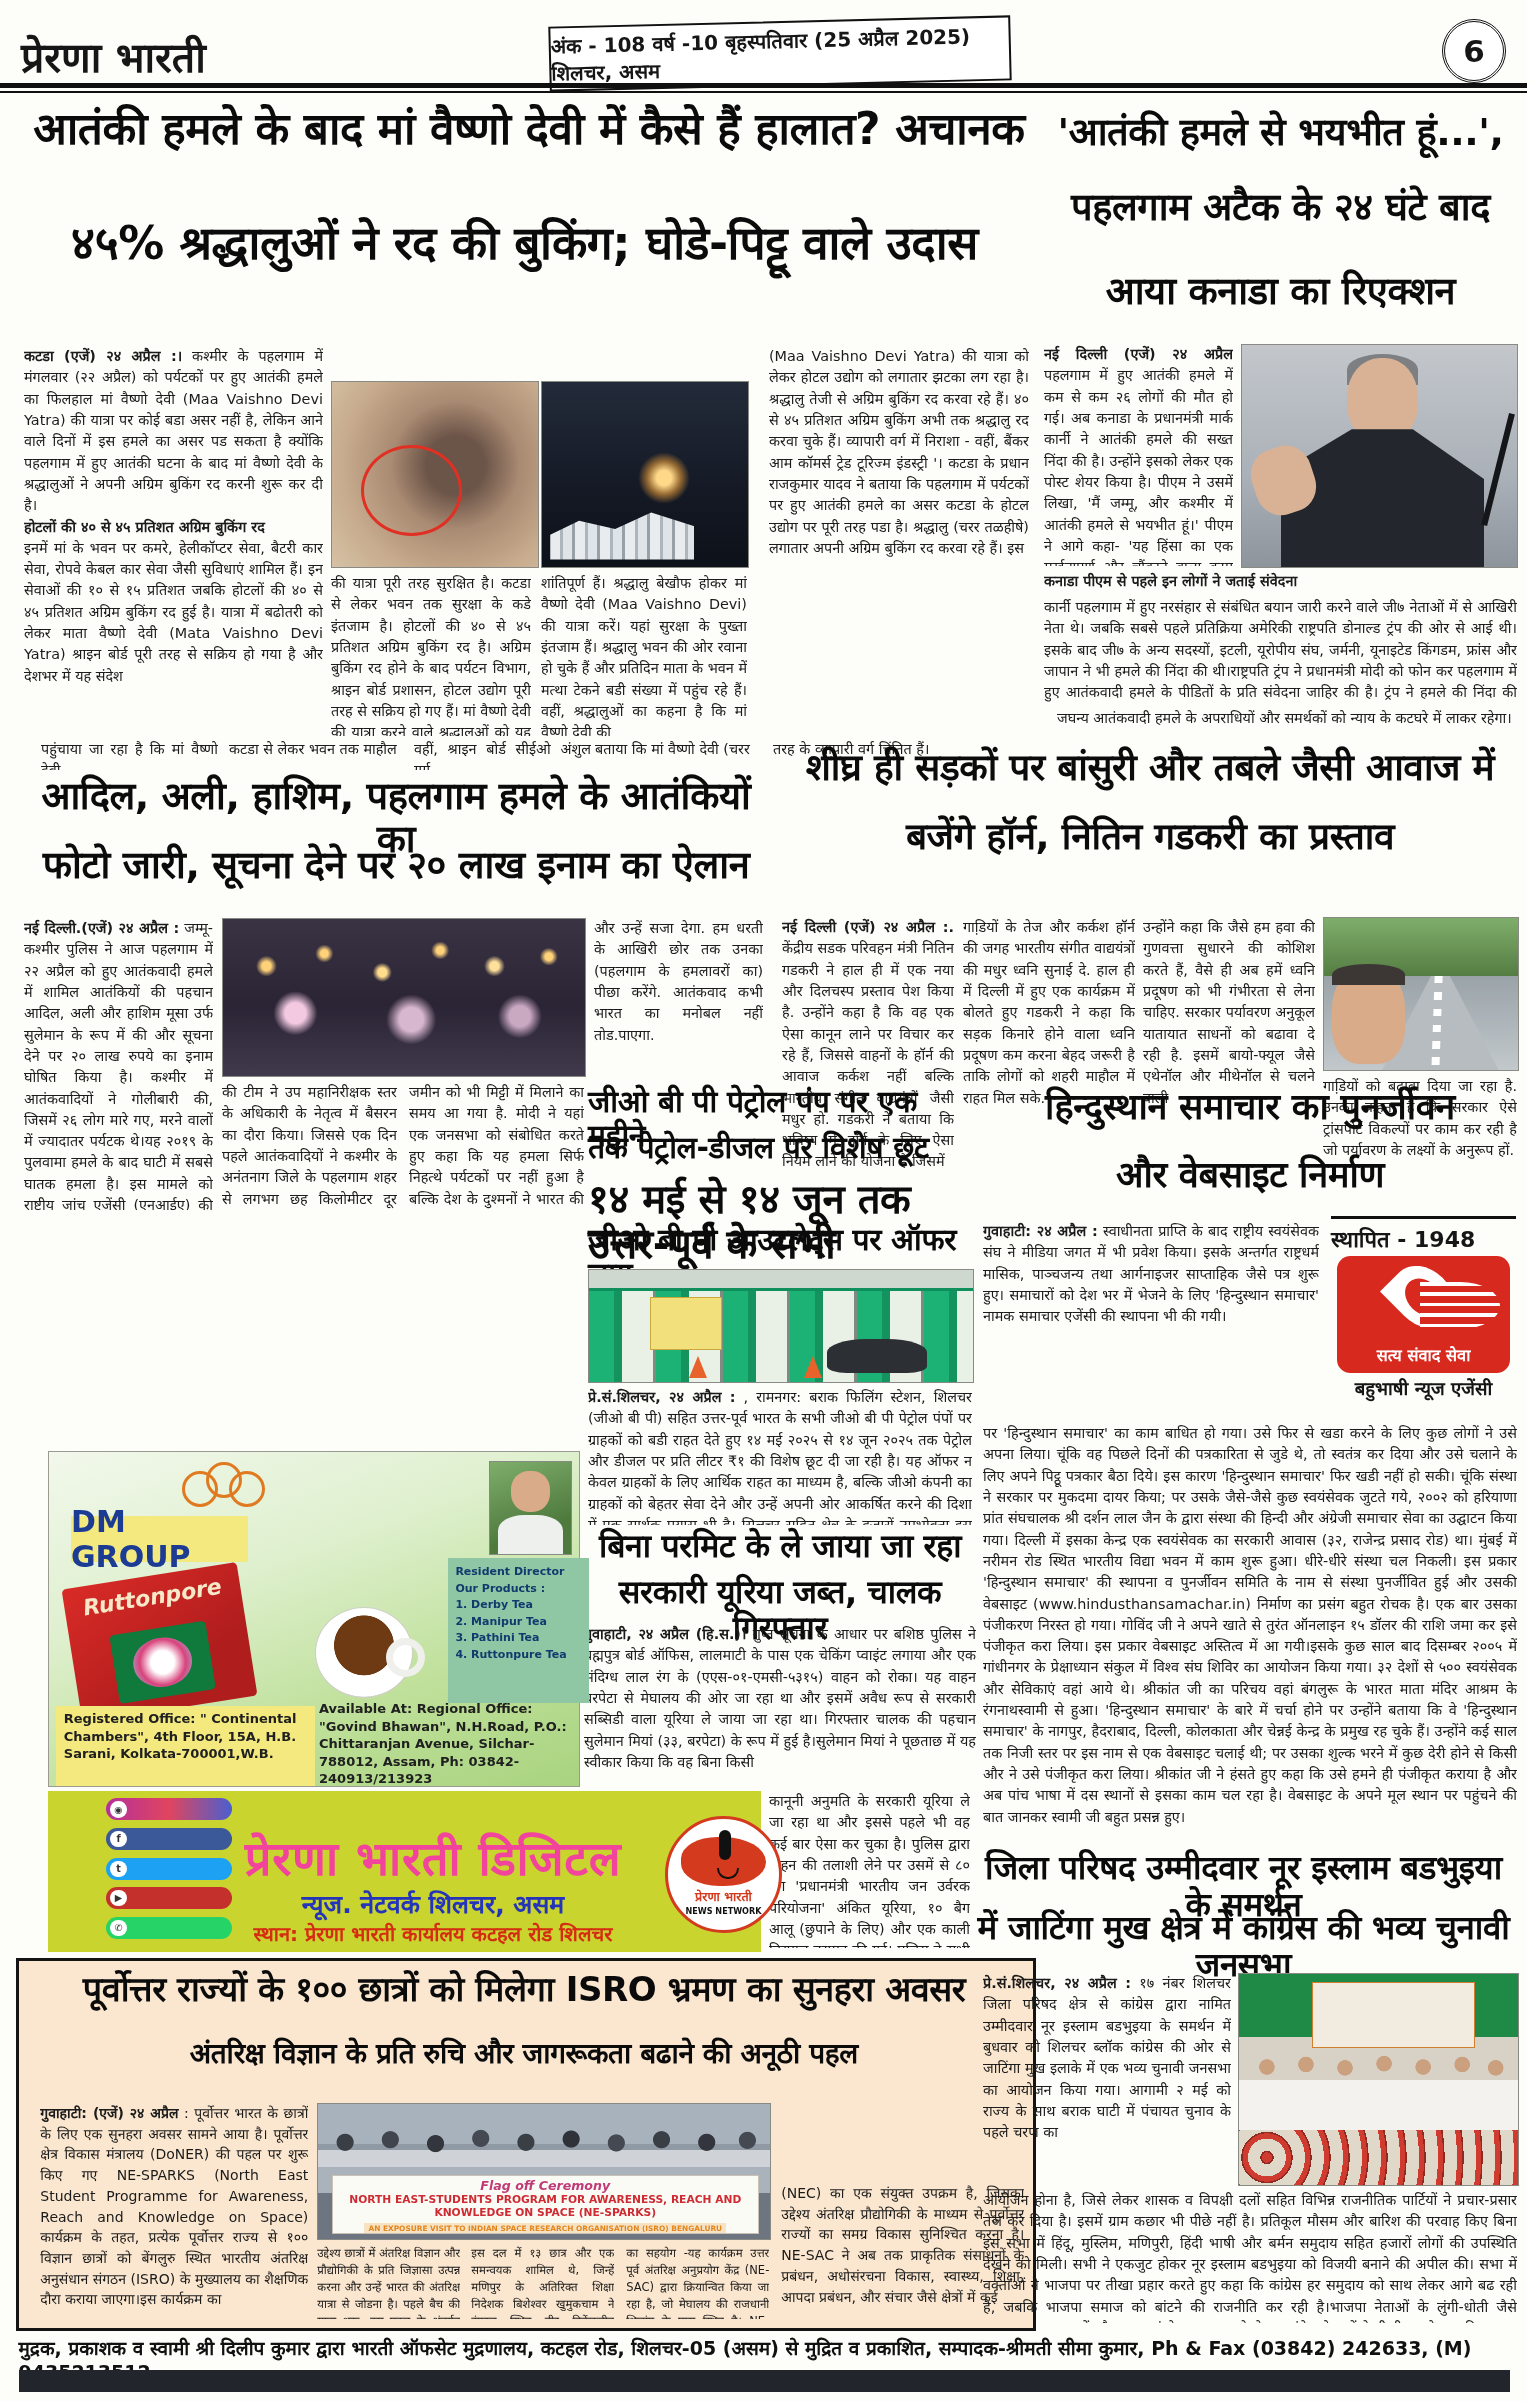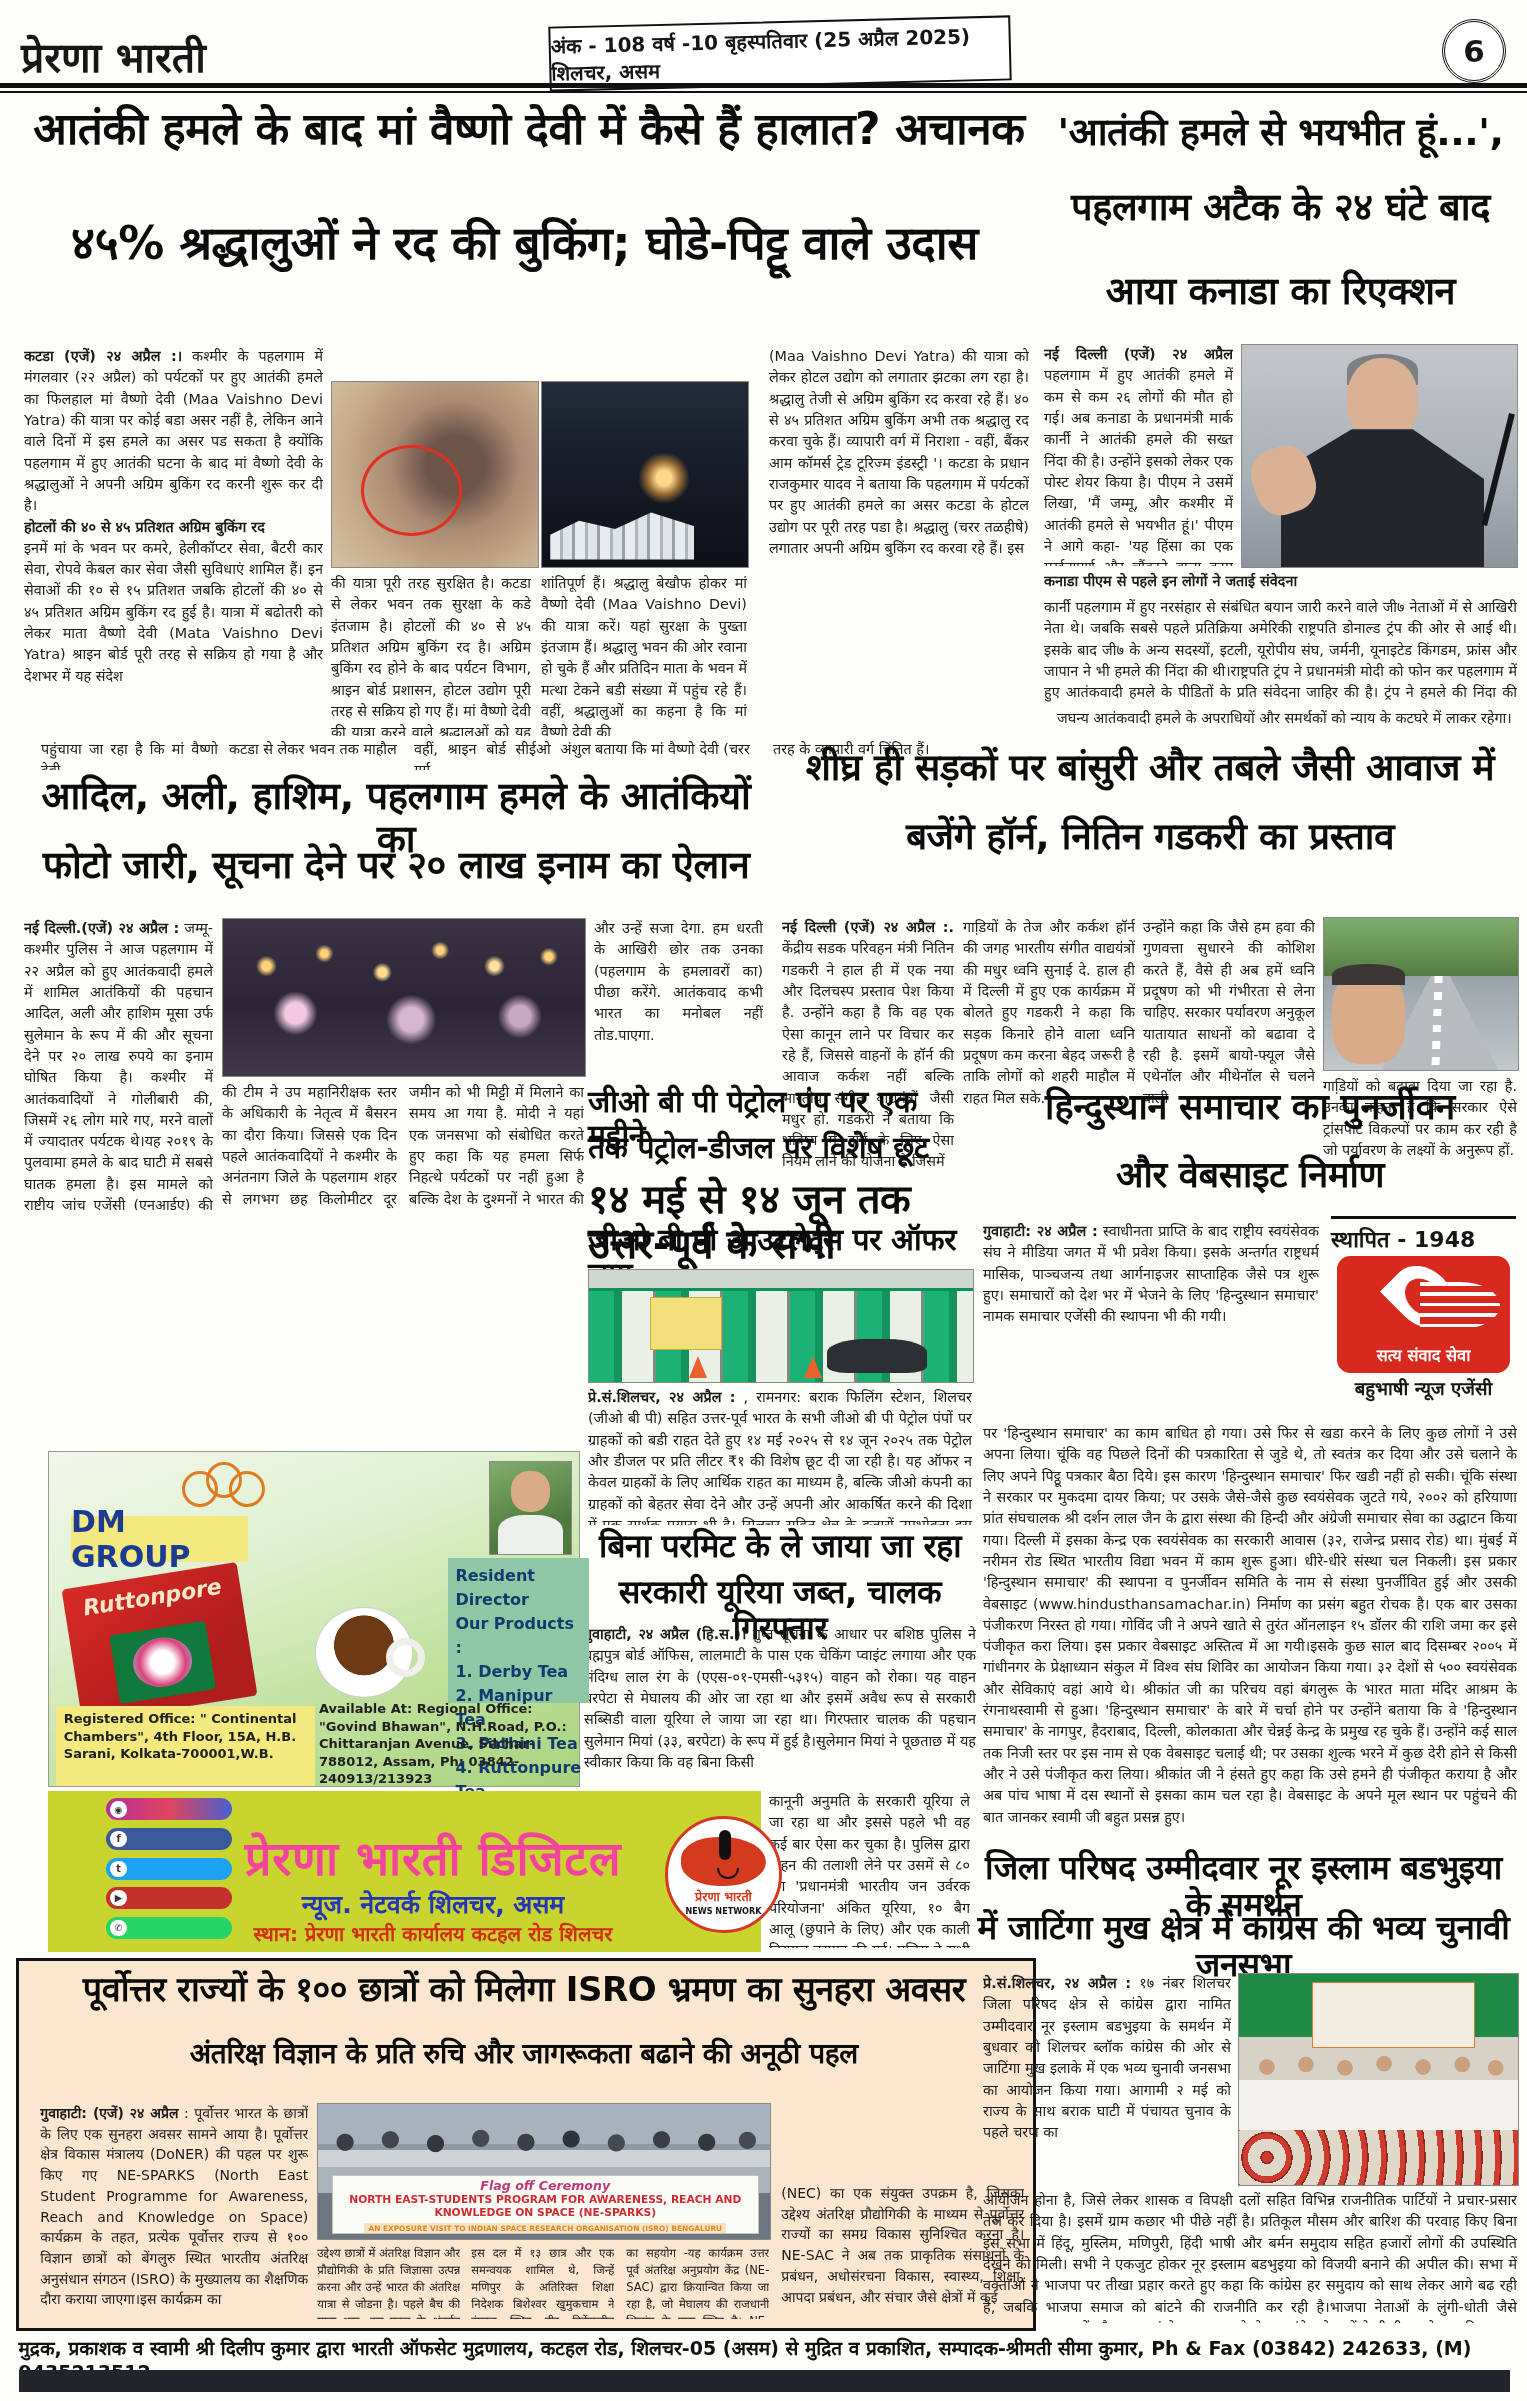--- a/index.html
+++ b/index.html
@@ -101,21 +101,21 @@
   #dm-ad{background:linear-gradient(160deg,#f2f8ec 0%,#dff0cf 35%,#bfe09a 70%,#a8d37f 100%);border:0.7px solid #9a9a90;}
   #dm-logo span{position:absolute;width:30px;height:30px;border:3.7px solid #e07a20;border-radius:50%;}
   #dm-name{background:#f3e97e;color:#1c3c94;font-weight:900;font-size:30px;display:flex;align-items:center;justify-content:center;}
   #dm-packet{background:linear-gradient(150deg,#d92b27 0%,#b01d1d 70%);transform:rotate(-9deg);border-radius:4.4px;
              color:#f7e9c8;font-style:italic;font-weight:bold;font-size:22px;padding-top:9px;text-align:center;}
   #dm-packet .inner{margin:19px auto 0;width:55%;height:55%;background:#0f7a3c;border-radius:4.4px;
                     display:flex;align-items:center;justify-content:center;}
   #dm-packet .inner div{width:60%;height:70%;background:radial-gradient(circle,#fff 0 30%,#d8437c 60%,#8fd0e8 100%);border-radius:50%;}
   #dm-cup{background:radial-gradient(circle at 50% 42%,#6e3a14 0 42%,#fff 43% 72%,#e7e7e3 73% 100%);border-radius:50%;border:1.5px solid #cfcfc6;}
   #dm-cup .handle{position:absolute;right:-13.3px;top:34%;width:25px;height:25px;border:7.4px solid #efefec;border-radius:50%;}
-  #dm-products{background:#8fc7a4;color:#123a6e;font-weight:bold;font-size:16px;line-height:1.5;padding:6px 7.4px;}
+  #dm-products{background:#8fc7a4;color:#123a6e;font-weight:bold;font-size:11px;line-height:1.5;padding:6px 7.4px;}
   #dm-available{font-weight:800;font-size:13px;line-height:1.35;color:#202020;}
   #dm-registered{background:#f3e97e;font-weight:800;font-size:13px;line-height:1.35;padding:4.4px 7.4px;color:#202020;}
   
   #dg-ad{background:#c9d42f;}
   #dg-quote{color:#252018;font-weight:900;font-size:20px;text-align:center;}
   #dg-title{color:#f2449c;font-weight:900;font-size:47px;text-align:center;letter-spacing:0.7px;}
   #dg-sub{color:#2535b9;font-weight:900;font-size:25px;text-align:center;}
   #dg-loc{color:#d42d12;font-weight:900;font-size:20px;text-align:center;}
   .soc{position:absolute;left:58px;width:126px;height:22px;border-radius:12px;color:#fff;font-weight:bold;
        display:flex;align-items:center;font-size:11px;padding-left:4.4px;box-sizing:border-box;}

